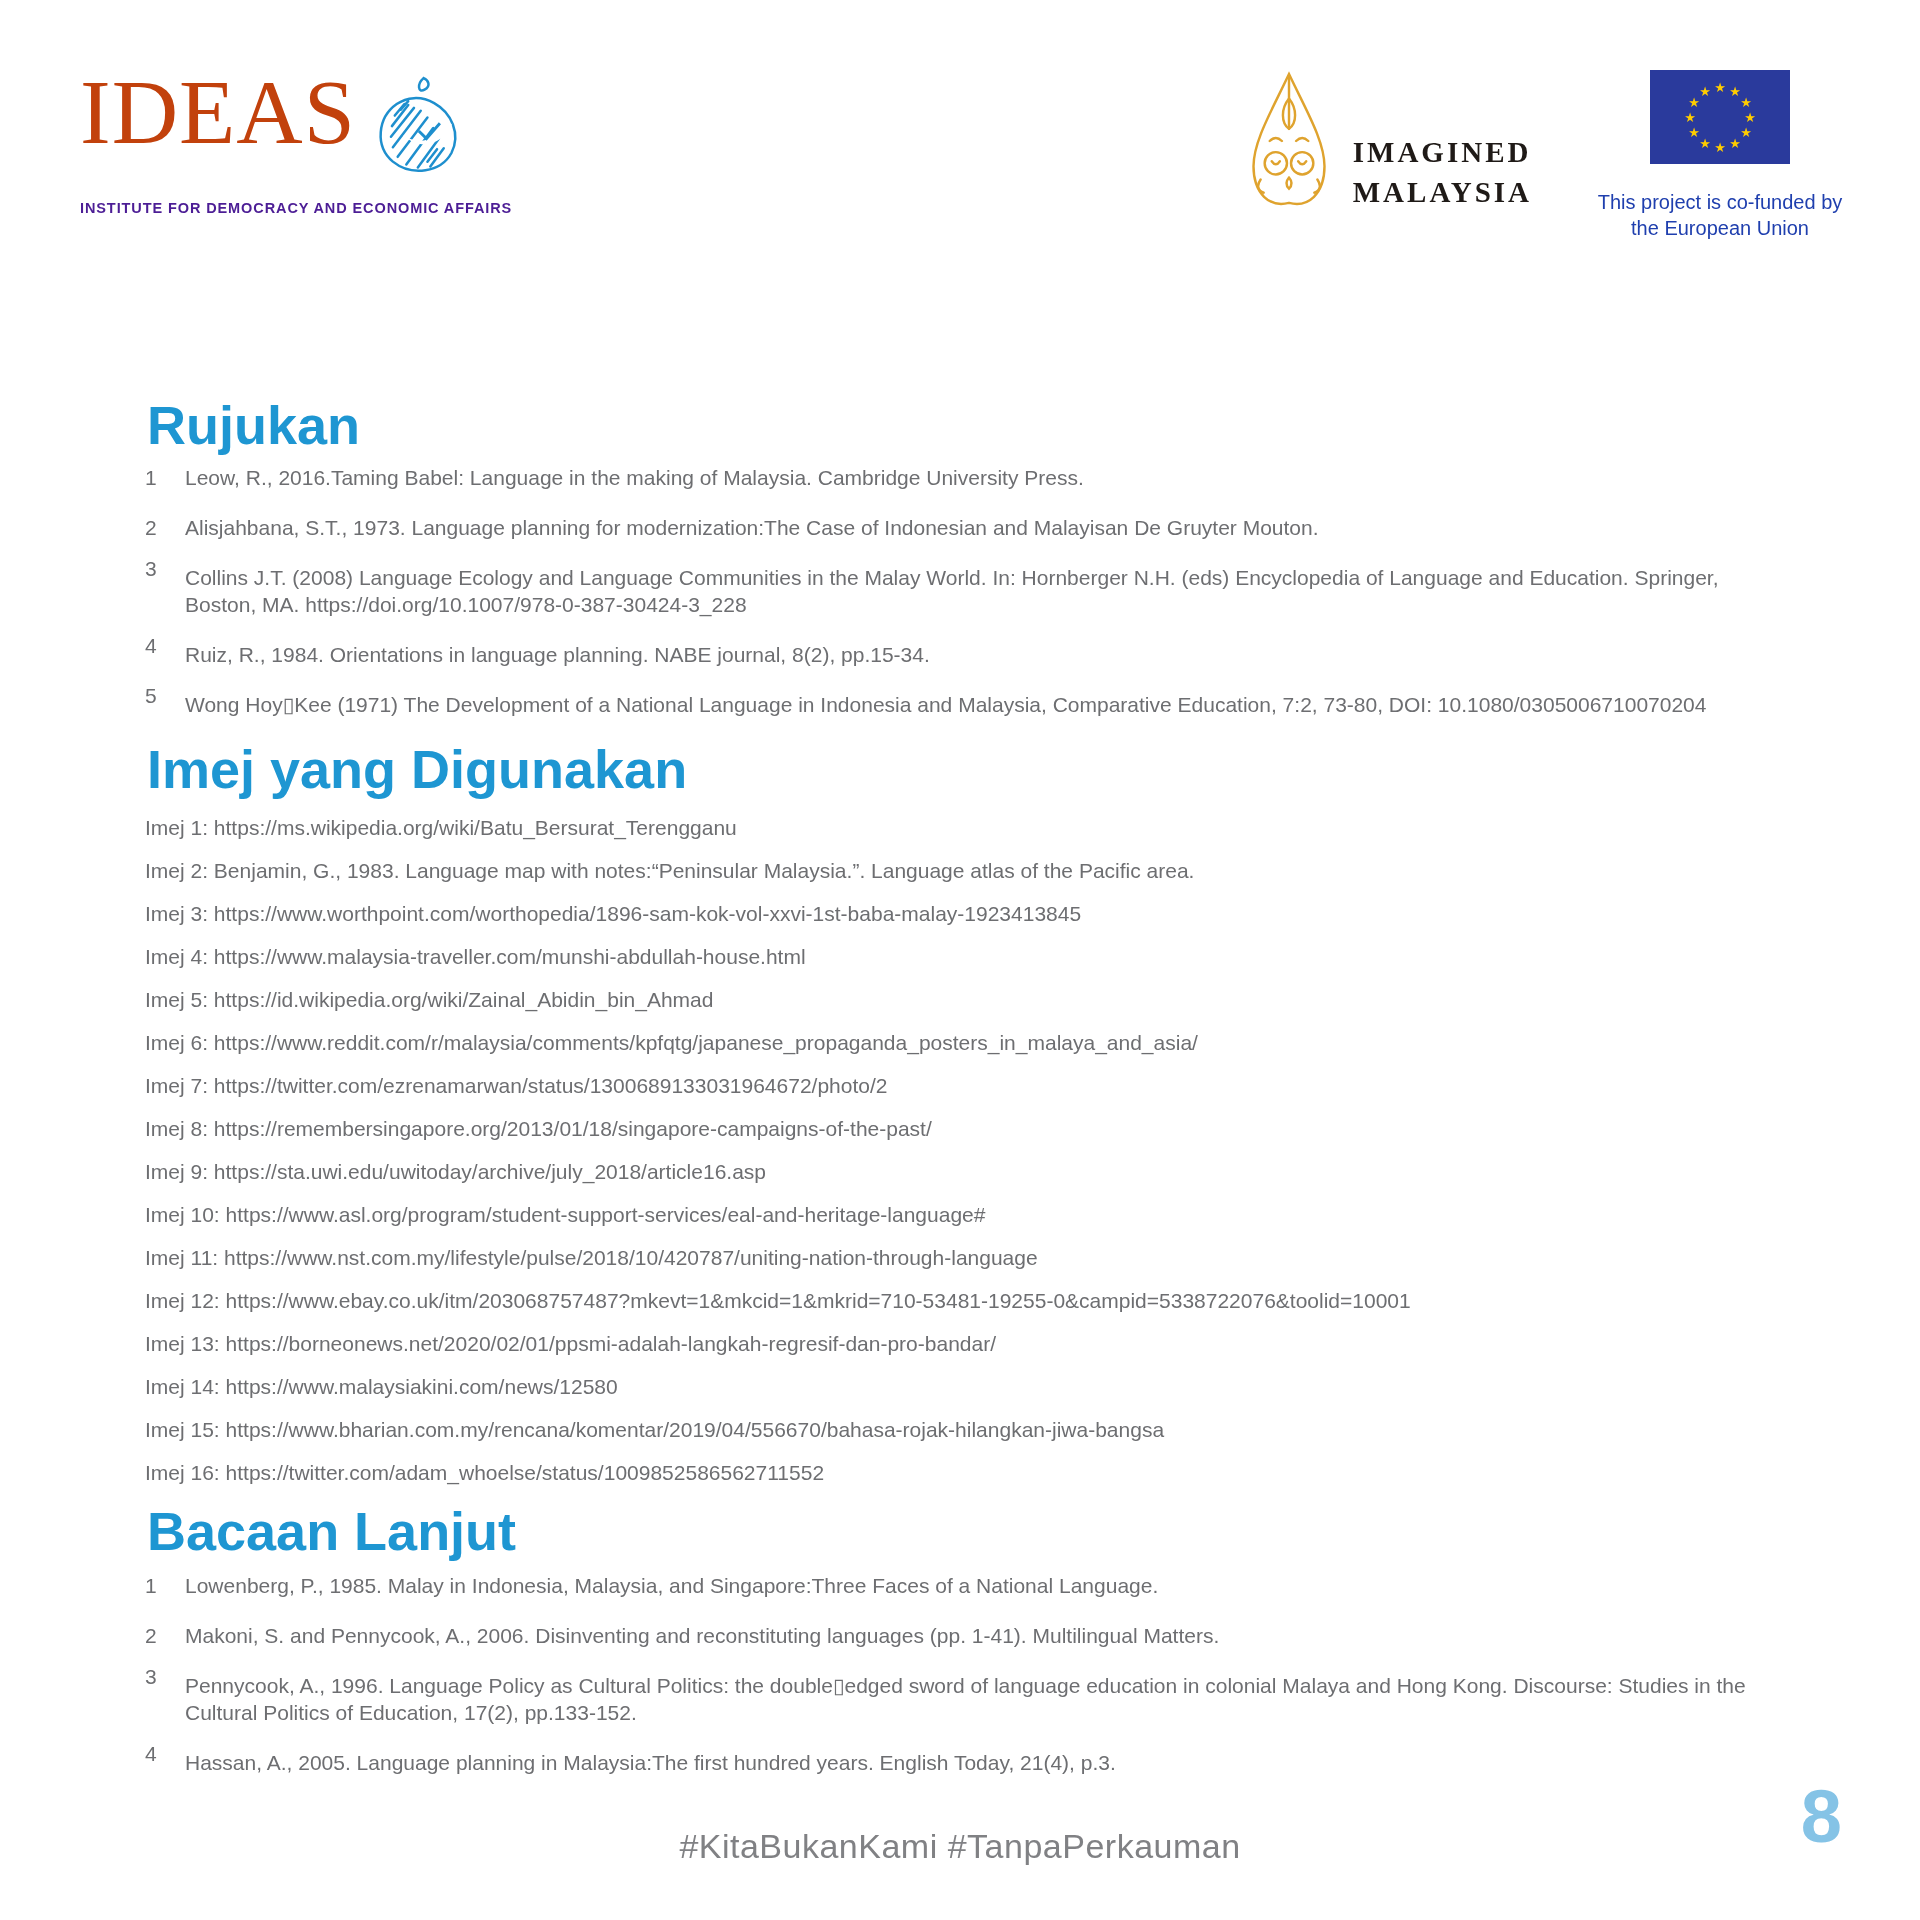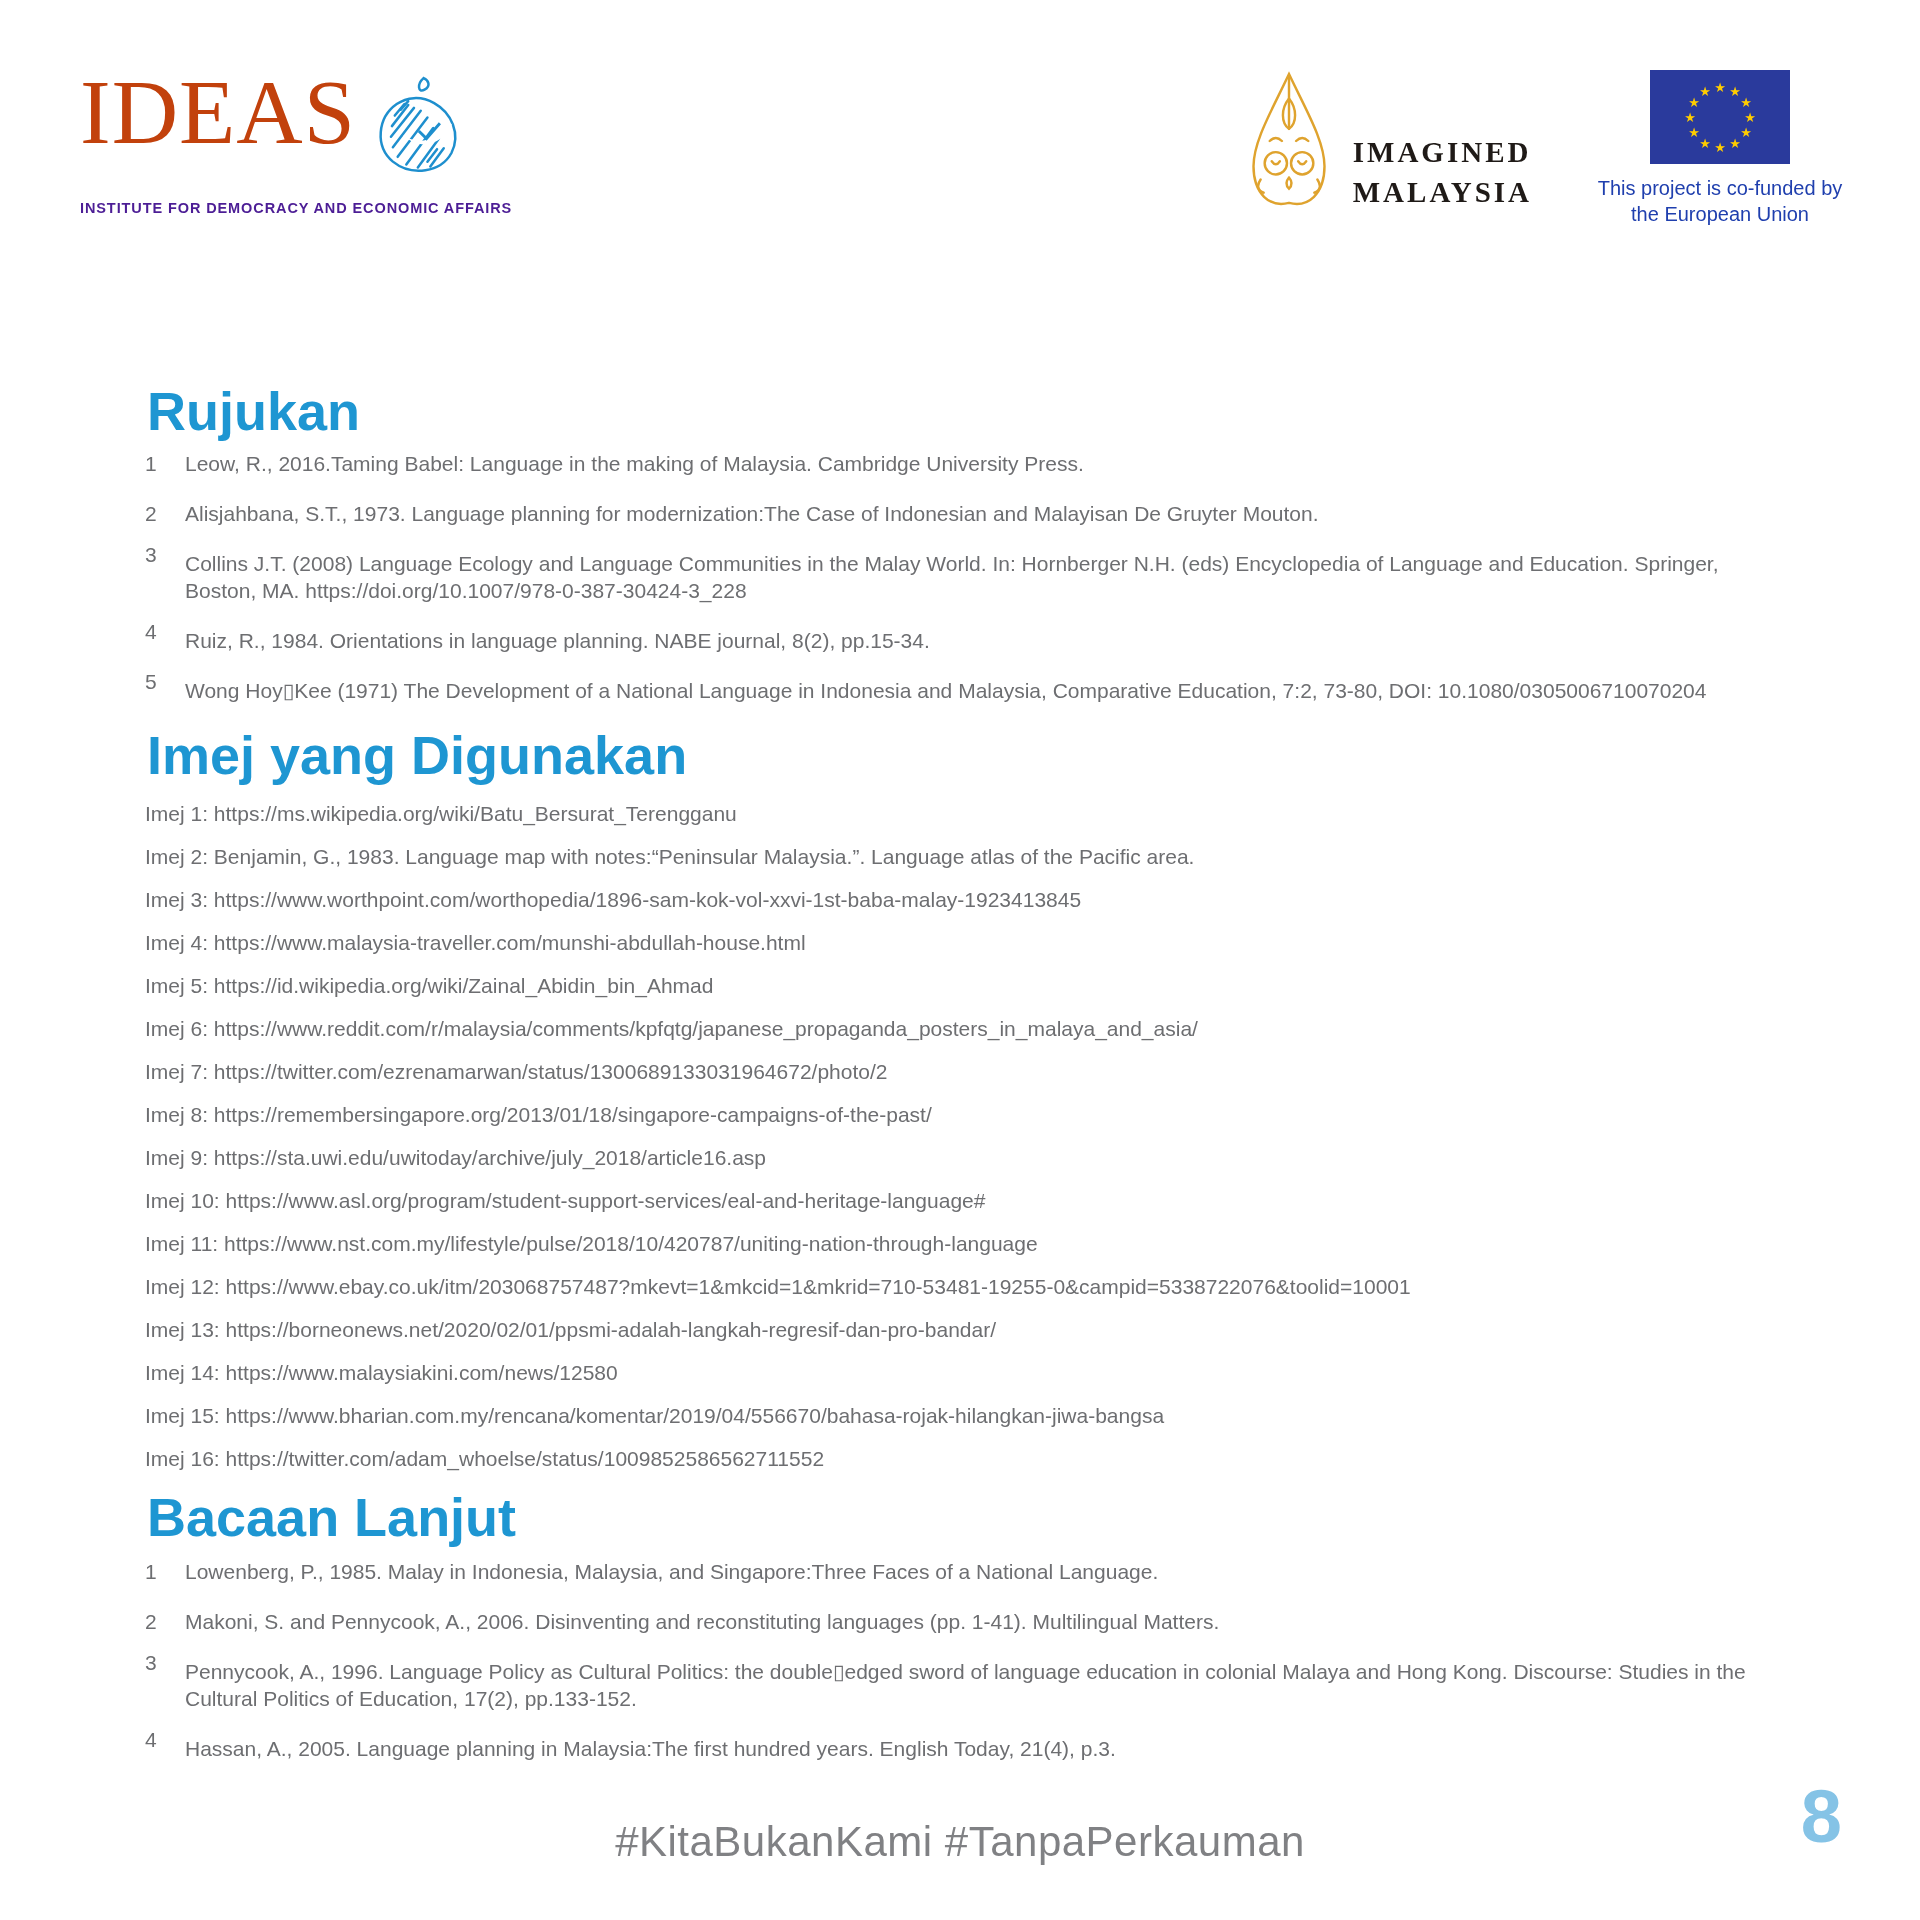--- a/index.html
+++ b/index.html
@@ -16,21 +16,21 @@
   .ideas-row { display:flex; align-items:flex-start; gap:10px; }
   .ideas-word { font-family:"Liberation Serif","DejaVu Serif",serif;
     font-size:92px; line-height:0.92; color:#c2410c; letter-spacing:1px; }
   .ideas-tagline { margin-top:12px; font-size:14.5px; font-weight:700;
     letter-spacing:0.9px; color:#4c1d95; }
   .hdr-right { display:flex; gap:58px; align-items:flex-start; }
   .im-block { display:flex; gap:18px; align-items:flex-end; }
   .im-word { font-family:"Liberation Serif","DejaVu Serif",serif; font-weight:700;
     font-size:29px; letter-spacing:3px; color:#1F1A17; line-height:40px; }
   .eu-block { display:flex; flex-direction:column; align-items:center; width:260px; }
-  .eu-caption { margin-top:11px; text-align:center; font-size:20px;
+  .eu-caption { margin-top:25px; text-align:center; font-size:20px;
     color:#1F3FAE; line-height:26px; }
 
   
   .content { padding:0 150px 0 145px; }
   h2 { font-size:54px; font-weight:700; color:#1E96D2; margin:2px; line-height:1.05; }
   .h2-rujukan { margin-top:156px; margin-bottom:10px; }
   .h2-imej { margin-top:6px; margin-bottom:18px; }
   .h2-bacaan { margin-top:4px; margin-bottom:12px; }
 
   .ref-list { list-style:none; margin:0; padding:0; }
@@ -38,21 +38,21 @@
     color:#6D6E71; margin-bottom:23px; }
   .ref-num { flex:none; width:16px; text-align:left; }
   .ref-item:nth-child(n+3) .ref-num { transform:translateY(-9px); }
   .ref-text { flex:1; }
 
   .imej-list { list-style:none; margin:0; padding:0; }
   .imej-list li { font-size:21px; line-height:26px; color:#6D6E71; margin-bottom:17px; }
 
   
   .hashtags { position:absolute; left:0; right:0; bottom:54px; text-align:center;
-    font-size:42px; color:#808184; letter-spacing:0.5px; }
+    font-size:34px; color:#808184; letter-spacing:0.5px; }
   .page-num { position:absolute; right:78px; bottom:66px; font-size:74px;
     font-weight:700; color:#85C3E6; line-height:1; }
 
   svg text.star { font-family:"DejaVu Sans",sans-serif; }
 </style>
 </head>
 <body>
 
 <div class="page">
 

